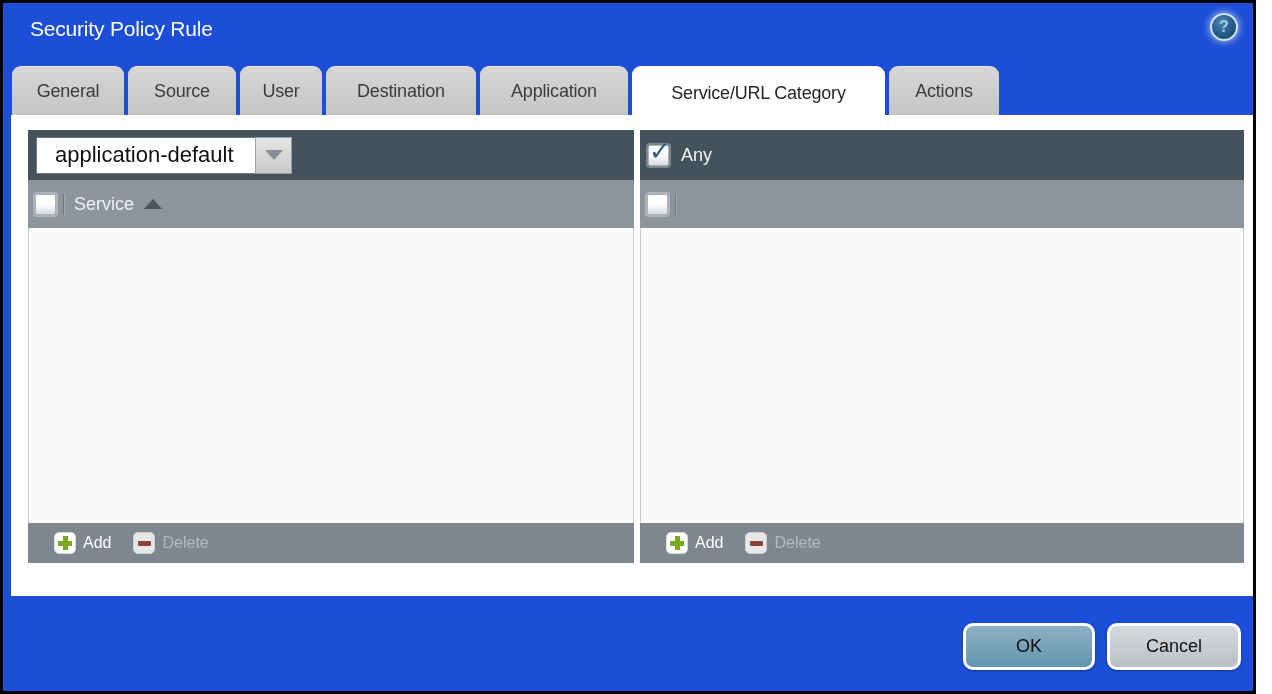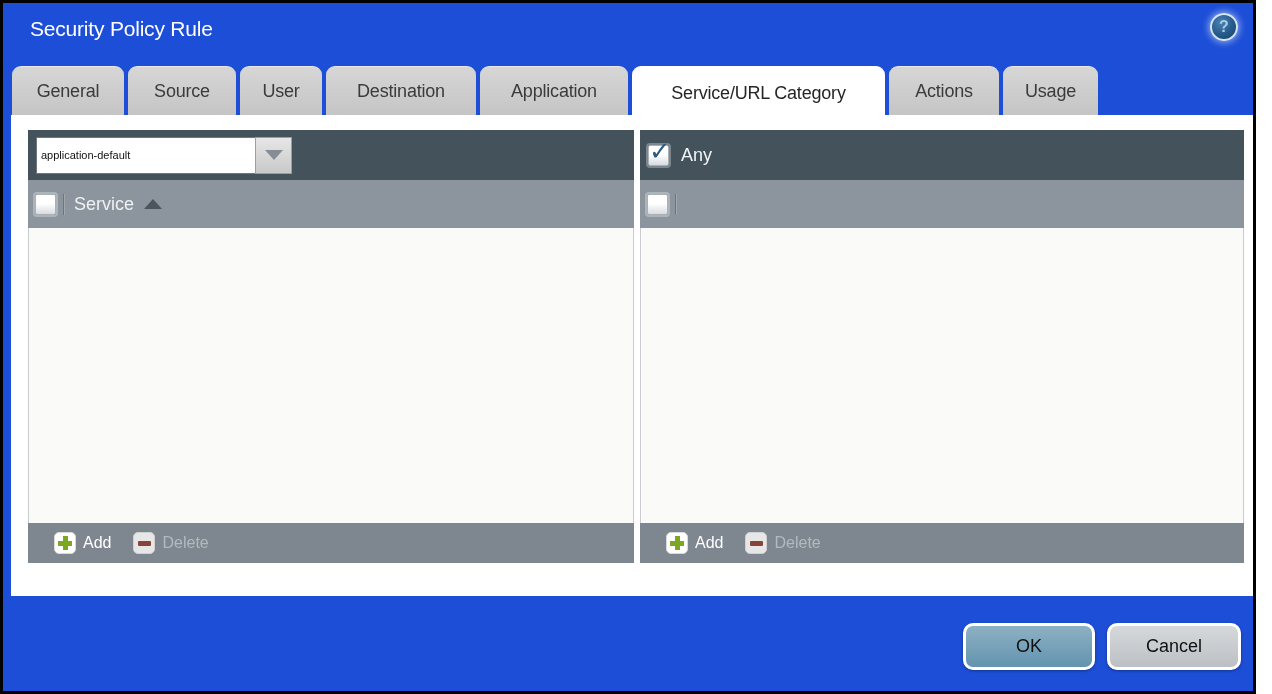--- a/index.html
+++ b/index.html
@@ -67,21 +67,21 @@
   }
   .panel-footer {
     height:40px; background:#7e878f;
     display:flex; align-items:center; gap:22px; padding-left:26px;
   }
 
   
   .combo { display:flex; height:37px; }
   .combo input {
     width:219px; height:37px; border:1px solid #6f777d; border-right:none;
-    font-size:11px; padding:0 4px; color:#111; outline:none;
+    font-size:22px; padding:0 18px; color:#111; outline:none;
     font-family:inherit; background:#fff;
   }
   .combo-btn {
     width:37px; height:37px;
     background:linear-gradient(#e6e6e6,#c9c9c9);
     border:1px solid #99a0a5;
     display:flex; align-items:center; justify-content:center; cursor:pointer;
   }
   .tri-down {
     width:0; height:0;
@@ -154,21 +154,20 @@
   <div class="help">?</div>
 
   <div class="tabbar">
     <div class="tab t1">General</div>
     <div class="tab t2">Source</div>
     <div class="tab t3">User</div>
     <div class="tab t4">Destination</div>
     <div class="tab t5">Application</div>
     <div class="tab t6 active">Service/URL Category</div>
     <div class="tab t7">Actions</div>
-    <div class="tab t8">Usage</div>
   </div>
 
   <div class="content"></div>
 
   <div class="panel left">
     <div class="panel-toolbar">
       <div class="combo">
         <input type="text" value="application-default" style="">
         <div class="combo-btn">
           <span class="tri-down"></span>

